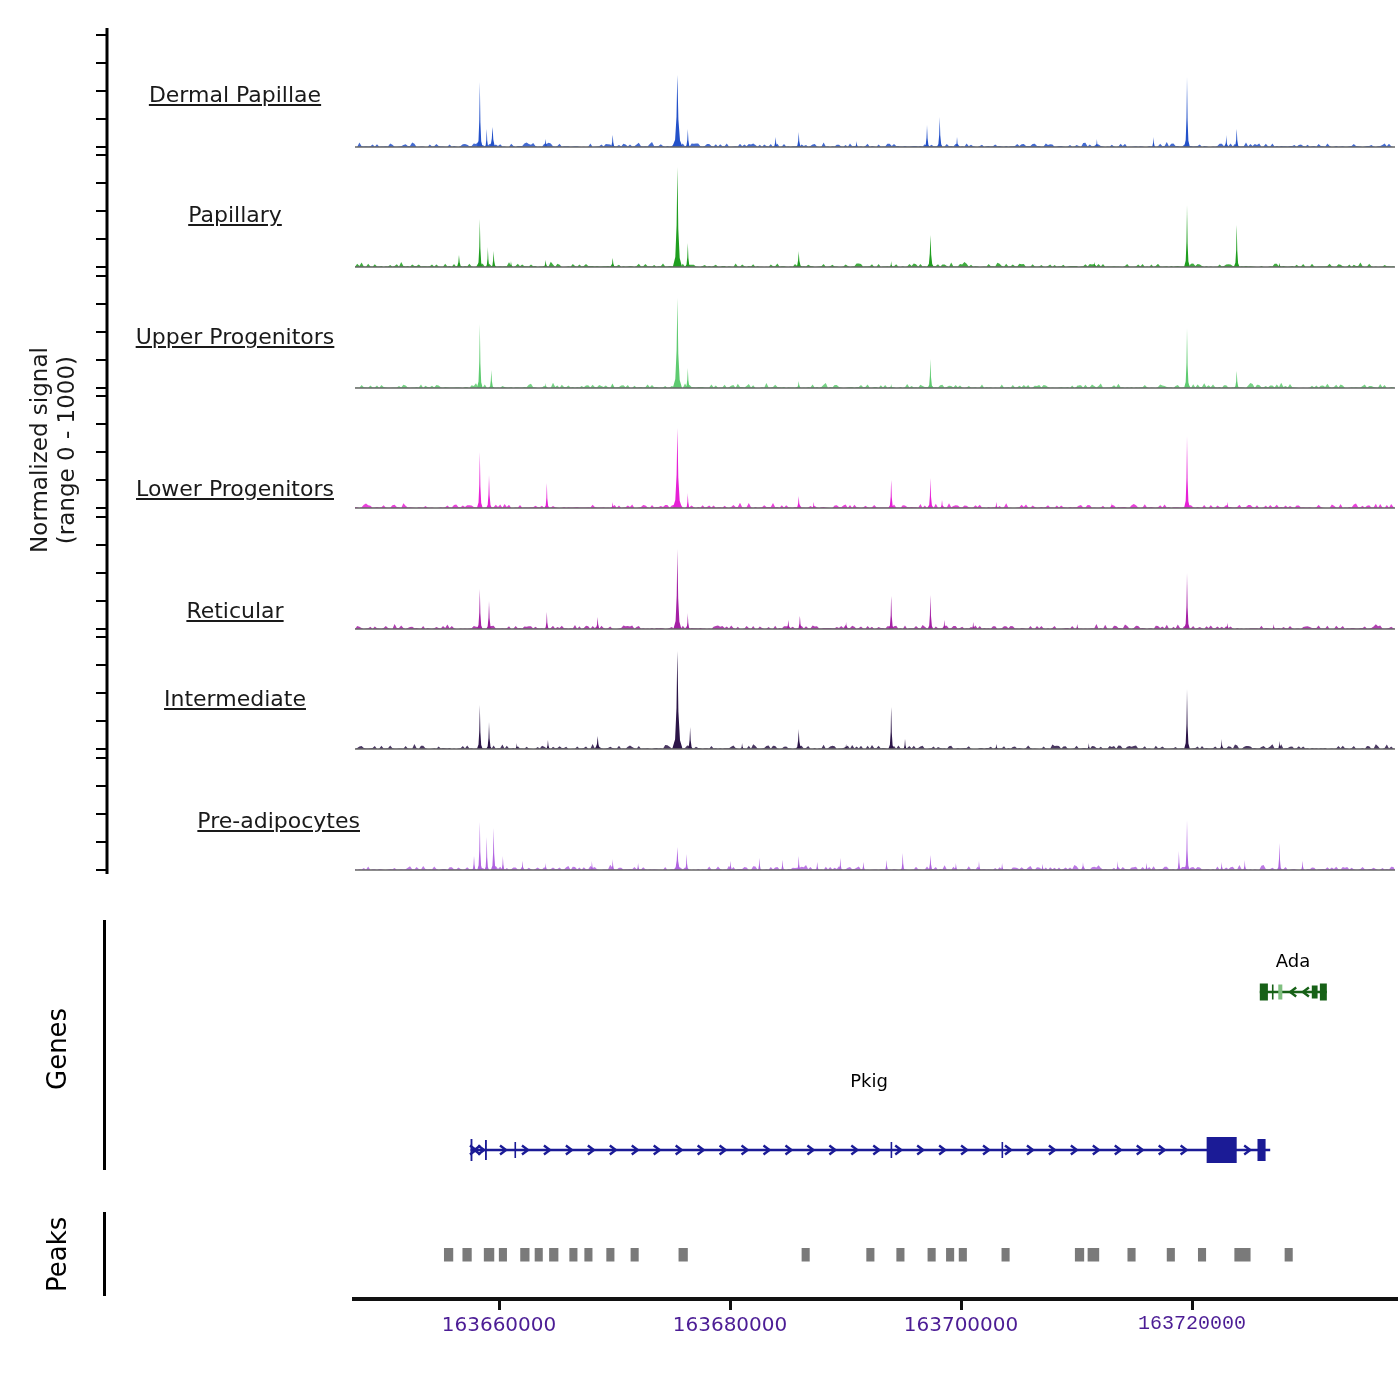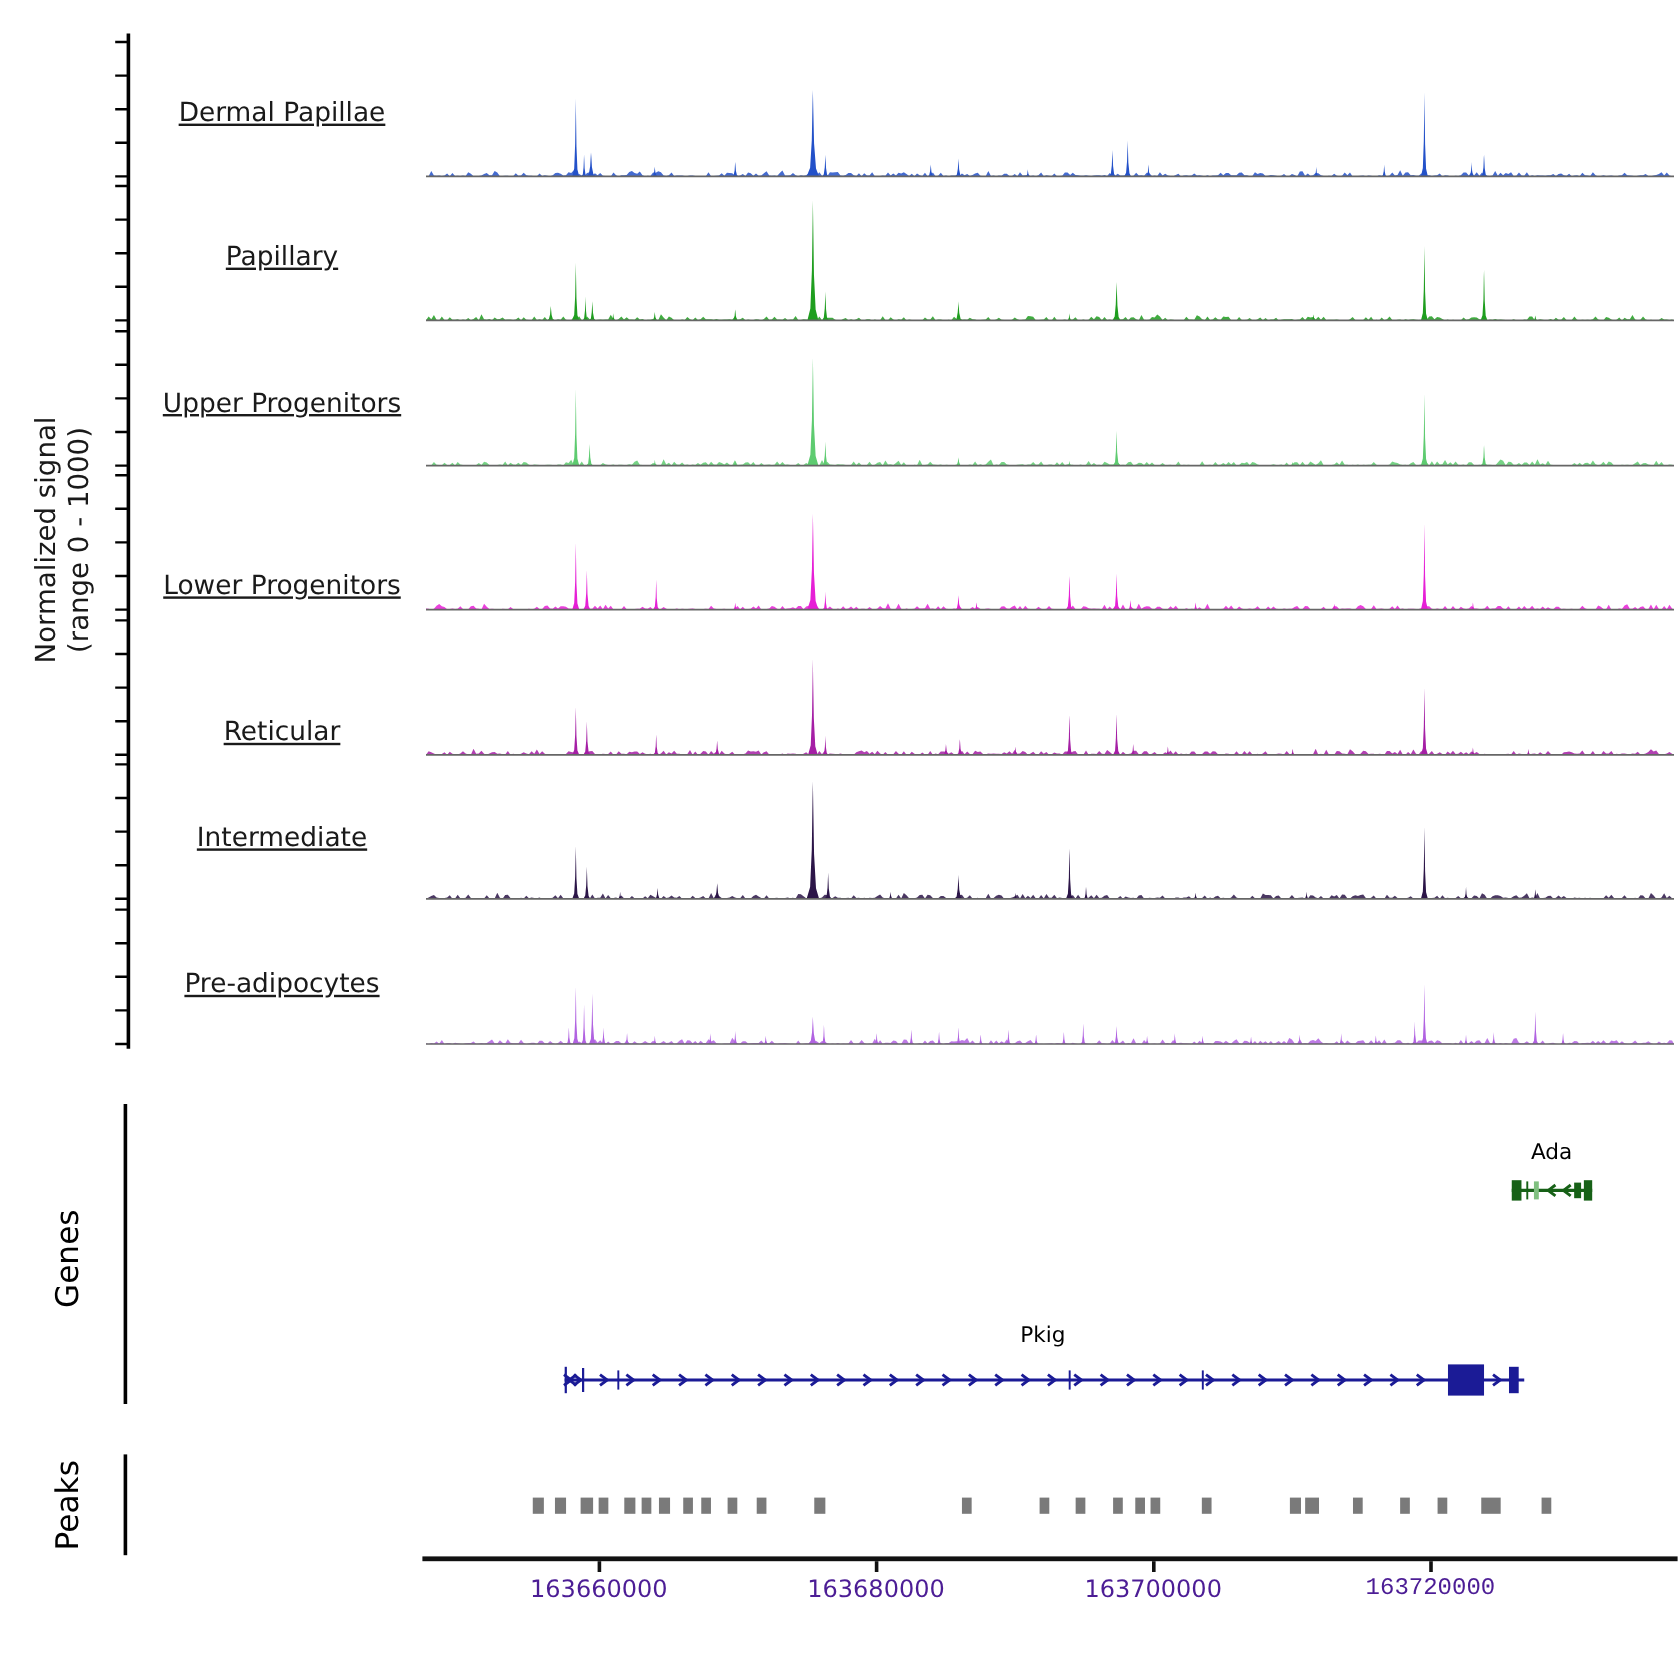--- a/index.html
+++ b/index.html
@@ -76,21 +76,21 @@
       <line x1="10" y1="818" x2="21" y2="818" stroke="#000" stroke-width="2"></line>
       <line x1="10" y1="846" x2="21" y2="846" stroke="#000" stroke-width="2"></line>
     </svg>
 
   <div class="tracklabel" style="top:82px;">Dermal Papillae</div>
   <div class="tracklabel" style="top:202px;">Papillary</div>
   <div class="tracklabel" style="top:324px;">Upper Progenitors</div>
   <div class="tracklabel" style="top:444px;margin-top:32px;">Lower Progenitors</div>
   <div class="tracklabel" style="top:598px;">Reticular</div>
   <div class="tracklabel" style="top:686px;">Intermediate</div>
-  <div class="tracklabel" style="top:808px;">Pre-adipocytes</div>
+  <div class="tracklabel" style="top:808px;text-align:right;">Pre-adipocytes</div>
 
   <svg class="tsvg" id="track-0" style="top:30px;" width="1040" height="120" viewBox="0 0 1040 120">
       <path d="M0,117L0.0,117.0L2.2,116.9L4.4,112.5L6.6,116.2L8.8,116.4L11.0,116.3L13.2,116.6L15.4,116.2L17.6,114.6L19.8,116.8L22.0,114.2L24.2,116.7L26.4,116.4L28.6,116.6L30.8,116.2L33.0,116.6L35.2,113.5L37.4,114.7L39.6,116.8L41.8,116.8L44.0,116.6L46.2,116.2L48.4,114.9L50.6,114.2L52.8,116.1L55.0,116.0L57.2,112.6L59.4,113.8L61.6,116.9L63.8,116.7L66.0,116.5L68.2,116.4L70.4,117.0L72.6,116.9L74.8,114.4L77.0,116.4L79.2,116.3L81.4,113.9L83.6,116.0L85.8,116.5L88.0,116.5L90.2,116.8L92.4,116.8L94.6,114.5L96.8,116.7L99.0,116.1L101.2,116.5L103.4,116.9L105.6,116.0L107.8,114.2L110.0,114.0L112.2,114.8L114.4,116.2L116.6,116.0L118.8,113.6L121.0,114.1L123.2,111.9L125.4,116.2L127.6,115.0L129.8,116.2L132.0,116.5L134.2,114.2L136.4,113.5L138.6,116.2L140.8,114.4L143.0,116.0L145.2,114.2L147.4,116.5L149.6,116.6L151.8,117.0L154.0,117.0L156.2,113.7L158.4,116.1L160.6,117.0L162.8,116.1L165.0,116.1L167.2,115.9L169.4,113.4L171.6,112.6L173.8,114.1L176.0,114.8L178.2,112.9L180.4,116.1L182.6,116.8L184.8,116.4L187.0,116.7L189.2,113.7L191.4,114.0L193.6,112.7L195.8,113.6L198.0,116.3L200.2,116.7L202.4,116.1L204.6,113.7L206.8,116.7L209.0,116.2L211.2,116.3L213.4,116.2L215.6,116.7L217.8,116.6L220.0,116.3L222.2,116.3L224.4,116.7L226.6,117.0L228.8,116.7L231.0,117.0L233.2,116.8L235.4,113.5L237.6,116.9L239.8,116.7L242.0,116.4L244.2,116.3L246.4,114.4L248.6,116.5L250.8,113.9L253.0,114.2L255.2,114.4L257.4,116.2L259.6,116.6L261.8,116.2L264.0,114.9L266.2,116.6L268.4,113.8L270.6,114.4L272.8,116.5L275.0,114.6L277.2,116.5L279.4,116.3L281.6,114.4L283.8,112.8L286.0,116.3L288.2,116.5L290.4,116.2L292.6,116.6L294.8,114.1L297.0,112.1L299.2,116.3L301.4,116.3L303.6,116.0L305.8,114.2L308.0,116.0L310.2,116.8L312.4,116.0L314.6,116.4L316.8,116.1L319.0,114.4L321.2,116.6L323.4,116.9L325.6,116.0L327.8,113.6L330.0,116.5L332.2,116.6L334.4,116.9L336.6,113.6L338.8,113.8L341.0,113.5L343.2,113.4L345.4,116.2L347.6,116.4L349.8,115.9L352.0,114.1L354.2,114.1L356.4,116.1L358.6,116.6L360.8,114.3L363.0,116.8L365.2,114.3L367.4,116.2L369.6,116.2L371.8,113.6L374.0,116.8L376.2,116.8L378.4,116.6L380.6,116.2L382.8,116.4L385.0,113.7L387.2,116.2L389.4,114.6L391.6,116.3L393.8,114.0L396.0,114.5L398.2,113.5L400.4,115.0L402.6,116.7L404.8,114.8L407.0,116.9L409.2,114.6L411.4,116.1L413.6,116.6L415.8,113.9L418.0,116.9L420.2,116.3L422.4,113.8L424.6,116.9L426.8,116.4L429.0,114.0L431.2,116.6L433.4,116.3L435.6,116.8L437.8,116.3L440.0,116.3L442.2,116.2L444.4,116.7L446.6,114.5L448.8,116.0L451.0,114.9L453.2,116.7L455.4,115.9L457.6,114.6L459.8,114.0L462.0,116.5L464.2,116.9L466.4,116.8L468.6,112.5L470.8,116.6L473.0,116.2L475.2,116.9L477.4,116.2L479.6,116.4L481.8,114.8L484.0,114.7L486.2,116.6L488.4,116.7L490.6,115.0L492.8,116.9L495.0,113.6L497.2,116.3L499.4,116.1L501.6,115.9L503.8,116.7L506.0,116.2L508.2,116.9L510.4,116.1L512.6,113.7L514.8,116.9L517.0,116.1L519.2,116.4L521.4,116.9L523.6,114.6L525.8,116.8L528.0,116.6L530.2,116.5L532.4,113.8L534.6,113.8L536.8,115.9L539.0,114.0L541.2,115.9L543.4,116.0L545.6,116.5L547.8,116.4L550.0,116.0L552.2,116.5L554.4,116.6L556.6,116.3L558.8,116.1L561.0,116.0L563.2,116.4L565.4,115.9L567.6,116.6L569.8,114.2L572.0,116.3L574.2,116.4L576.4,114.8L578.6,116.2L580.8,116.2L583.0,116.0L585.2,116.1L587.4,116.9L589.6,116.4L591.8,113.9L594.0,116.2L596.2,116.0L598.4,116.5L600.6,113.9L602.8,114.3L605.0,116.7L607.2,116.3L609.4,116.7L611.6,113.5L613.8,116.2L616.0,114.8L618.2,116.3L620.4,116.7L622.6,116.9L624.8,115.9L627.0,114.7L629.2,117.0L631.4,116.3L633.6,116.0L635.8,116.5L638.0,116.2L640.2,114.6L642.4,116.2L644.6,116.0L646.8,116.5L649.0,116.8L651.2,116.0L653.4,116.8L655.6,116.2L657.8,116.3L660.0,116.0L662.2,113.9L664.4,116.1L666.6,114.2L668.8,114.1L671.0,116.1L673.2,116.1L675.4,116.0L677.6,113.9L679.8,113.7L682.0,116.0L684.2,116.1L686.4,116.8L688.6,116.6L690.8,113.6L693.0,114.9L695.2,114.2L697.4,114.6L699.6,116.7L701.8,116.5L704.0,115.9L706.2,116.0L708.4,116.5L710.6,116.8L712.8,116.5L715.0,114.9L717.2,116.8L719.4,116.6L721.6,115.0L723.8,115.9L726.0,117.0L728.2,112.9L730.4,112.7L732.6,116.4L734.8,114.6L737.0,116.4L739.2,116.0L741.4,114.2L743.6,114.4L745.8,116.1L748.0,116.6L750.2,116.9L752.4,116.4L754.6,116.7L756.8,114.8L759.0,116.5L761.2,116.9L763.4,116.5L765.6,113.7L767.8,116.1L770.0,113.7L772.2,117.0L774.4,116.7L776.6,116.7L778.8,116.4L781.0,116.3L783.2,116.8L785.4,116.3L787.6,116.4L789.8,117.0L792.0,117.0L794.2,116.0L796.4,116.4L798.6,116.5L800.8,116.9L803.0,116.3L805.2,113.7L807.4,116.2L809.6,115.9L811.8,111.9L814.0,116.5L816.2,113.8L818.4,113.6L820.6,116.0L822.8,115.9L825.0,116.5L827.2,116.5L829.4,114.5L831.6,114.9L833.8,116.1L836.0,116.1L838.2,116.6L840.4,116.3L842.6,116.0L844.8,114.6L847.0,117.0L849.2,116.1L851.4,116.3L853.6,116.9L855.8,116.9L858.0,116.4L860.2,116.7L862.4,116.0L864.6,113.8L866.8,113.8L869.0,116.2L871.2,113.6L873.4,116.2L875.6,113.6L877.8,116.5L880.0,113.8L882.2,116.3L884.4,116.4L886.6,116.6L888.8,116.3L891.0,112.4L893.2,116.5L895.4,113.9L897.6,116.0L899.8,114.1L902.0,114.9L904.2,113.6L906.4,116.7L908.6,116.4L910.8,113.8L913.0,116.2L915.2,116.4L917.4,113.5L919.6,116.8L921.8,116.0L924.0,116.6L926.2,116.1L928.4,116.3L930.6,116.2L932.8,116.4L935.0,116.0L937.2,116.1L939.4,114.9L941.6,116.7L943.8,114.9L946.0,114.5L948.2,116.0L950.4,116.5L952.6,114.7L954.8,116.8L957.0,116.3L959.2,116.1L961.4,116.8L963.6,113.9L965.8,116.1L968.0,116.2L970.2,116.7L972.4,113.6L974.6,116.0L976.8,117.0L979.0,116.7L981.2,116.1L983.4,116.7L985.6,116.5L987.8,116.3L990.0,116.7L992.2,116.8L994.4,116.3L996.6,116.0L998.8,114.0L1001.0,116.0L1003.2,116.3L1005.4,116.5L1007.6,116.9L1009.8,116.5L1012.0,116.1L1014.2,116.1L1016.4,114.9L1018.6,116.6L1020.8,116.9L1023.0,116.3L1025.2,115.9L1027.4,114.9L1029.6,113.6L1031.8,116.3L1034.0,113.7L1036.2,116.3L1038.4,116.9L1040,117 Z" fill="#2351c9" fill-opacity="0.85" stroke="none"></path>
       <path d="M121.9,117 L123.5,110.5 L124.3,89.7 L124.7,61.8 L124.8,52.0 L125.0,65.0 L125.4,92.3 L126.2,111.2 L127.7,117 Z" fill="#2351c9" stroke="none"></path>
       <path d="M129.4,117 L130.7,115.2 L131.3,109.4 L131.6,101.7 L131.7,99.0 L131.9,102.6 L132.2,110.2 L132.9,115.4 L134.0,117 Z" fill="#2351c9" stroke="none"></path>
       <path d="M133.5,117 L135.7,115.0 L136.8,108.6 L137.3,100.0 L137.5,97.0 L137.8,101.0 L138.3,109.4 L139.5,115.2 L141.6,117 Z" fill="#2351c9" stroke="none"></path>
       <path d="M187.8,117 L189.4,116.2 L190.1,113.6 L190.5,110.2 L190.7,109.0 L190.8,110.6 L191.2,114.0 L192.1,116.3 L193.6,117 Z" fill="#2351c9" stroke="none"></path>
       <path d="M254.8,117 L256.4,115.8 L257.2,112.0 L257.5,106.8 L257.7,105.0 L257.9,107.4 L258.3,112.4 L259.1,115.9 L260.6,117 Z" fill="#2351c9" stroke="none"></path>
       <path d="M317.2,117 L320.1,109.8 L321.5,86.8 L322.1,55.8 L322.4,45.0 L322.7,59.4 L323.4,89.6 L325.0,110.5 L327.6,117 Z" fill="#2351c9" stroke="none"></path>
       <path d="M329.9,117 L331.5,115.2 L332.3,109.4 L332.7,101.7 L332.8,99.0 L333.0,102.6 L333.4,110.2 L334.2,115.4 L335.7,117 Z" fill="#2351c9" stroke="none"></path>
@@ -240,21 +240,21 @@
       <path d="M864.4,117 L865.6,116.2 L866.3,113.6 L866.6,110.2 L866.7,109.0 L866.8,110.6 L867.1,114.0 L867.8,116.3 L869.0,117 Z" fill="#b163e1" stroke="none"></path>
       <path d="M887.5,117 L888.7,116.0 L889.4,112.8 L889.7,108.5 L889.8,107.0 L889.9,109.0 L890.2,113.2 L890.9,116.1 L892.1,117 Z" fill="#b163e1" stroke="none"></path>
       <path d="M921.8,117 L923.3,114.3 L924.0,105.7 L924.3,94.0 L924.4,90.0 L924.6,95.4 L925.0,106.7 L925.7,114.6 L927.0,117 Z" fill="#b163e1" stroke="none"></path>
       <path d="M945.2,117 L946.5,116.1 L947.1,113.2 L947.4,109.3 L947.6,108.0 L947.7,109.8 L948.0,113.6 L948.7,116.2 L949.9,117 Z" fill="#b163e1" stroke="none"></path>
       <line x1="0" y1="117" x2="1040" y2="117" stroke="#666" stroke-width="1.4"></line>
     </svg>
 
   <div class="bracket" style="top:920px;height:250px;"></div>
   <div class="sectlabel" style="left:42px;top:1090px;">Genes</div>
   <div class="genelabel" style="left:1253px;top:950px;width:80px;">Ada</div>
-  <div class="genelabel" style="left:819px;top:1102px;width:100px;">Pkig</div>
+  <div class="genelabel" style="left:819px;top:1070px;width:100px;">Pkig</div>
   <svg class="gsvg" id="genes-svg" style="top:920px;" width="1040" height="260" viewBox="0 0 1040 260">
       <line x1="904.8" y1="72" x2="971.8222222222222" y2="72" stroke="#176117" stroke-width="2.6"></line>
       <path d="M941.2,67.5 L935.2,72 L941.2,76.5" fill="none" stroke="#176117" stroke-width="2.4"></path>
       <path d="M953.9111111111112,67.5 L947.9111111111112,72 L953.9111111111112,76.5" fill="none" stroke="#176117" stroke-width="2.4"></path>
       <rect x="904.8" y="63.5" width="8.08888888888896" height="17" fill="#176117"></rect>
       <rect x="916.9333333333334" y="64.5" width="1.6" height="15" fill="#176117"></rect>
       <rect x="923.2888888888889" y="64.5" width="4.04444444444448" height="15" fill="#80c080"></rect>
       <rect x="956.8000000000001" y="65.5" width="5.777777777777715" height="13" fill="#176117"></rect>
       <rect x="964.8888888888889" y="63.5" width="6.93333333333328" height="17" fill="#176117"></rect>
       <line x1="115.55555555555554" y1="230" x2="915.2" y2="230" stroke="#1b1b96" stroke-width="2.6"></line>

